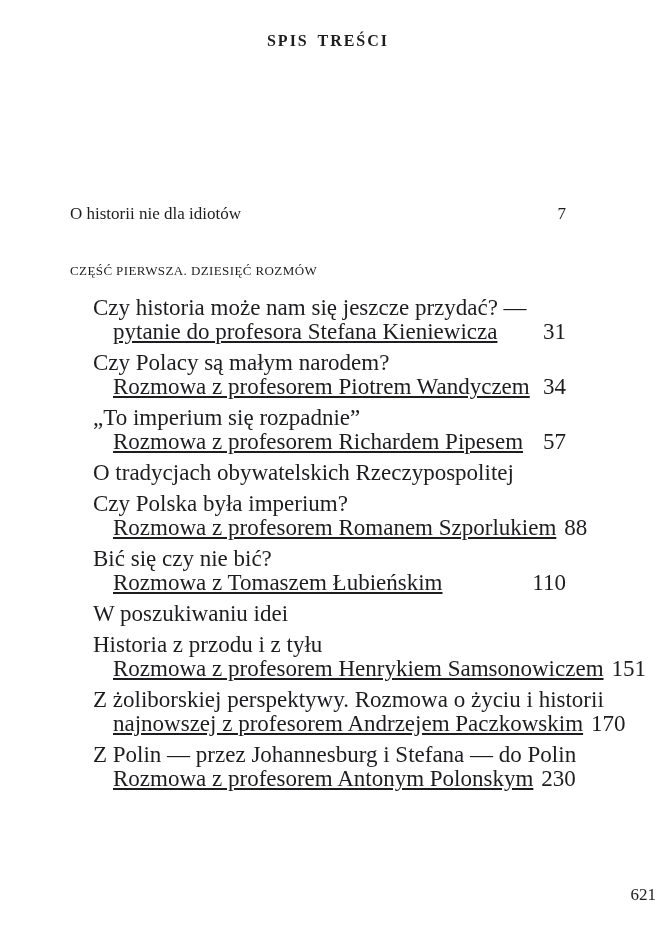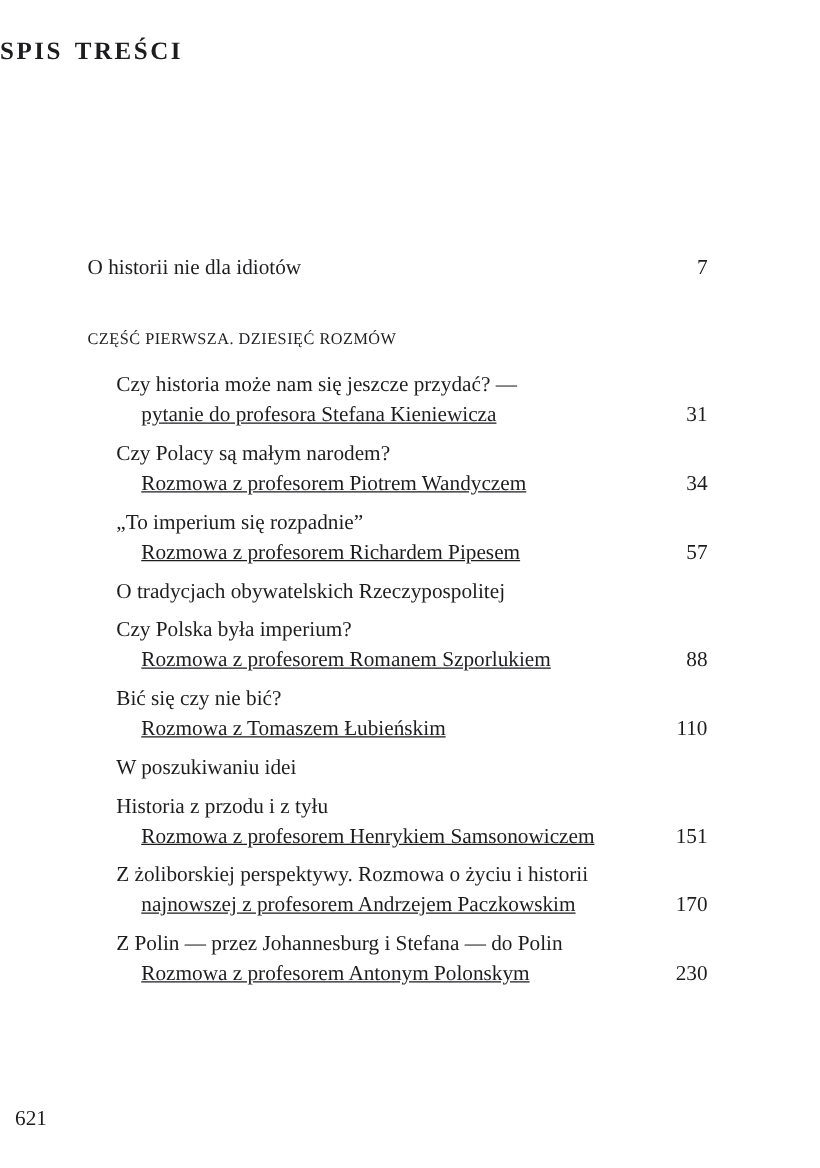--- a/index.html
+++ b/index.html
@@ -15,22 +15,22 @@
     font-family: "Liberation Serif", "DejaVu Serif", serif;
     color: #1d1d20;
     overflow: hidden;
   }
   .title {
     position: absolute;
     top: 30px;
     left: 0;
     right: 0;
     margin: 0;
-    text-align: left;
-    font-size: 20px;
+    text-align: center;
+    font-size: 16px;
     font-weight: bold;
     letter-spacing: 2px;
     word-spacing: 3px;
     line-height: 22px;
   }
   .front-entry {
     position: absolute;
     top: 202px;
     left: 70px;
     right: 90px;
@@ -49,21 +49,21 @@
     font-weight: normal;
     letter-spacing: 0.4px;
     line-height: 24px;
     white-space: nowrap;
   }
   .entries {
     position: absolute;
     top: 296px;
     left: 93px;
     right: 90px;
-    font-size: 17px;
+    font-size: 23px;
     line-height: 24px;
   }
   .entry {
     margin: 0 0 7px 0;
   }
   .entry .line1 {
     white-space: nowrap;
   }
   .entry .line2-row {
     display: flex;
@@ -78,21 +78,21 @@
   .entry .pagenum,
   .front-entry .pagenum {
     padding-left: 8px;
     text-align: right;
   }
   .footer {
     position: absolute;
     top: 883px;
     left: 12px;
     right: 0;
-    text-align: left;
+    text-align: right;
     font-size: 17px;
     line-height: 24px;
   }
 </style>
 </head>
 <body>
 
 <div class="page">
 
   <h1 class="title">SPIS TREŚCI</h1>

